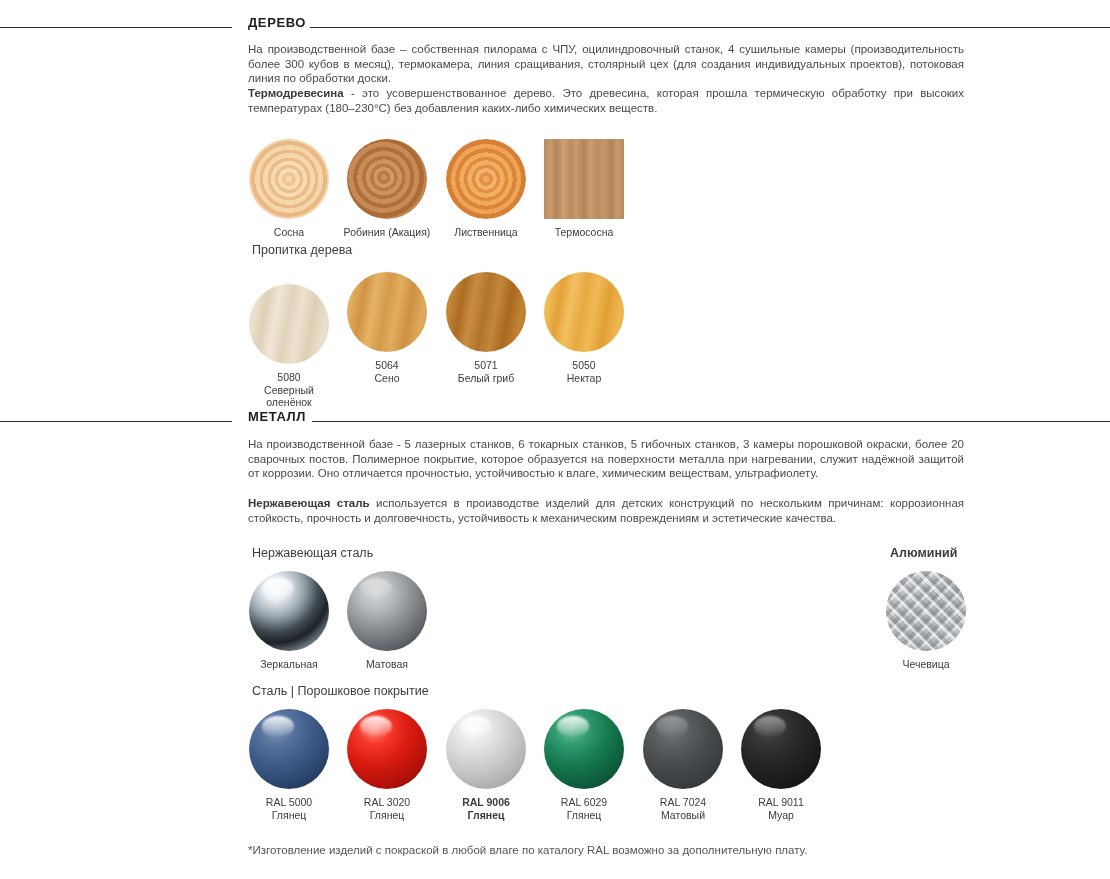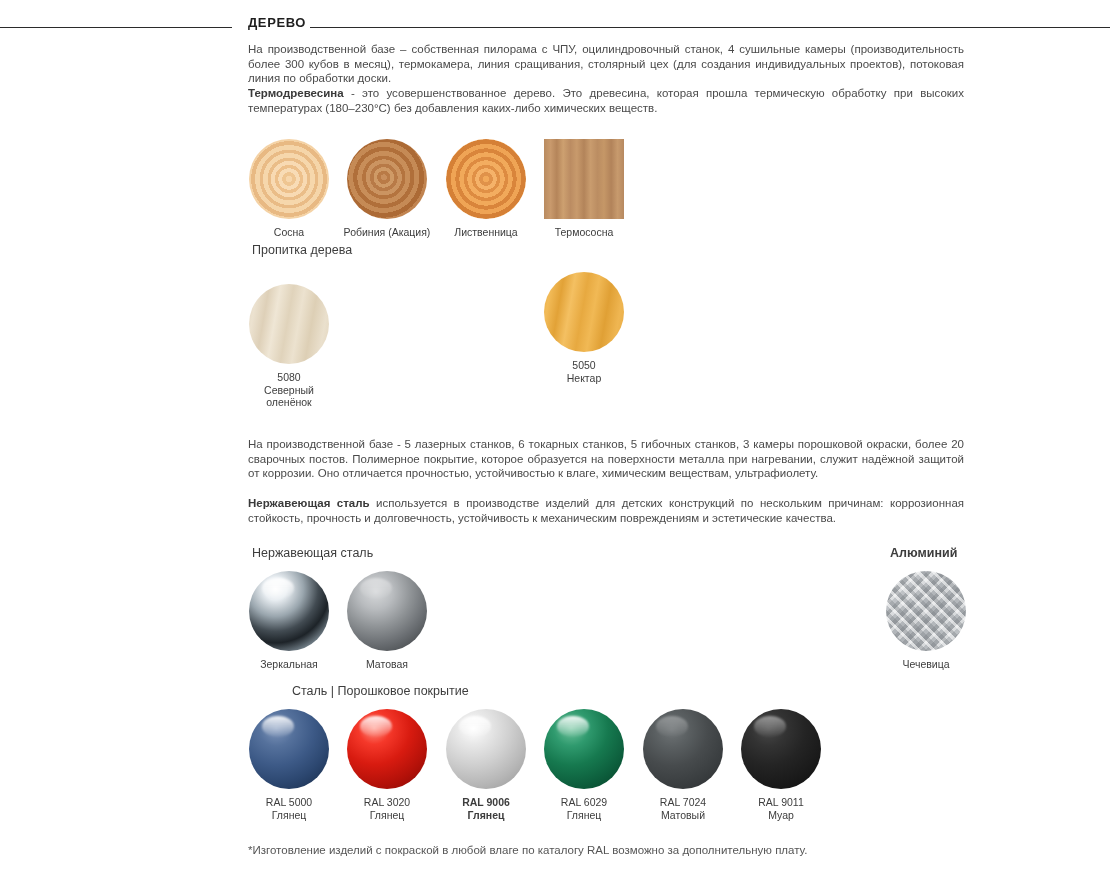--- a/index.html
+++ b/index.html
@@ -244,28 +244,47 @@
 
   <div class="sublabel" style="left:252px; top:243px;">Пропитка дерева</div>
 
   <div class="swatch" style="left:243px; top:284px;">
     <div class="disc imp-5080"></div>
     <div class="cap">
       <span>5080</span>
       <span class="ln2">Северный оленёнок</span>
     </div>
   </div>
+  <div class="swatch" style="left:341px; top:272px;">
+    <div class="disc imp-5064"></div>
+    <div class="cap">
+      <span>5064</span>
+      <span class="ln2">Сено</span>
+    </div>
+  </div>
+  <div class="swatch" style="left:440px; top:272px;">
+    <div class="disc imp-5071"></div>
+    <div class="cap">
+      <span>5071</span>
+      <span class="ln2">Белый гриб</span>
+    </div>
+  </div>
   <div class="swatch" style="left:538px; top:272px;">
     <div class="disc imp-5050"></div>
     <div class="cap">
       <span>5050</span>
       <span class="ln2">Нектар</span>
     </div>
   </div>
 
+  <div class="section-head" style="top:409px;">
+    <div class="rule rule-left"></div>
+    <div class="section-title">МЕТАЛЛ</div>
+    <div class="rule" style="left:312px; width:808px;"></div>
+  </div>
 
   <div class="para" style="top:437px;">На производственной базе - 5 лазерных станков, 6 токарных станков, 5 гибочных станков, 3 камеры порошковой окраски, более 20 сварочных постов. Полимерное покрытие, которое образуется на поверхности металла при нагревании, служит надёжной защитой от коррозии. Оно отличается прочностью, устойчивостью к влаге, химическим веществам, ультрафиолету.</div>
 
   <div class="para" style="top:496px;">
     <b>Нержавеющая сталь</b><span> используется в производстве изделий для детских конструкций по нескольким причинам: коррозионная стойкость, прочность и долговечность, устойчивость к механическим повреждениям и эстетические качества.</span>
   </div>
 
   <div class="sublabel" style="left:252px; top:546px;">Нержавеющая сталь</div>
   <div class="sublabel" style="left:890px; top:546px; font-weight:bold;">Алюминий</div>
 
@@ -275,21 +294,21 @@
   </div>
   <div class="swatch" style="left:341px; top:571px;">
     <div class="disc sphere matte"></div>
     <div class="cap">Матовая</div>
   </div>
   <div class="swatch" style="left:880px; top:571px;">
     <div class="disc lentil"></div>
     <div class="cap">Чечевица</div>
   </div>
 
-  <div class="sublabel" style="left:252px; top:684px;margin-left:40px;">Сталь | Порошковое покрытие</div>
+  <div class="sublabel" style="left:252px; top:684px;">Сталь | Порошковое покрытие</div>
 
   <div class="swatch" style="left:243px; top:709px;">
     <div class="disc sphere ral5000"></div>
     <div class="cap">
       <span>RAL 5000</span>
       <span class="ln2">Глянец</span>
     </div>
   </div>
   <div class="swatch" style="left:341px; top:709px;">
     <div class="disc sphere ral3020"></div>

